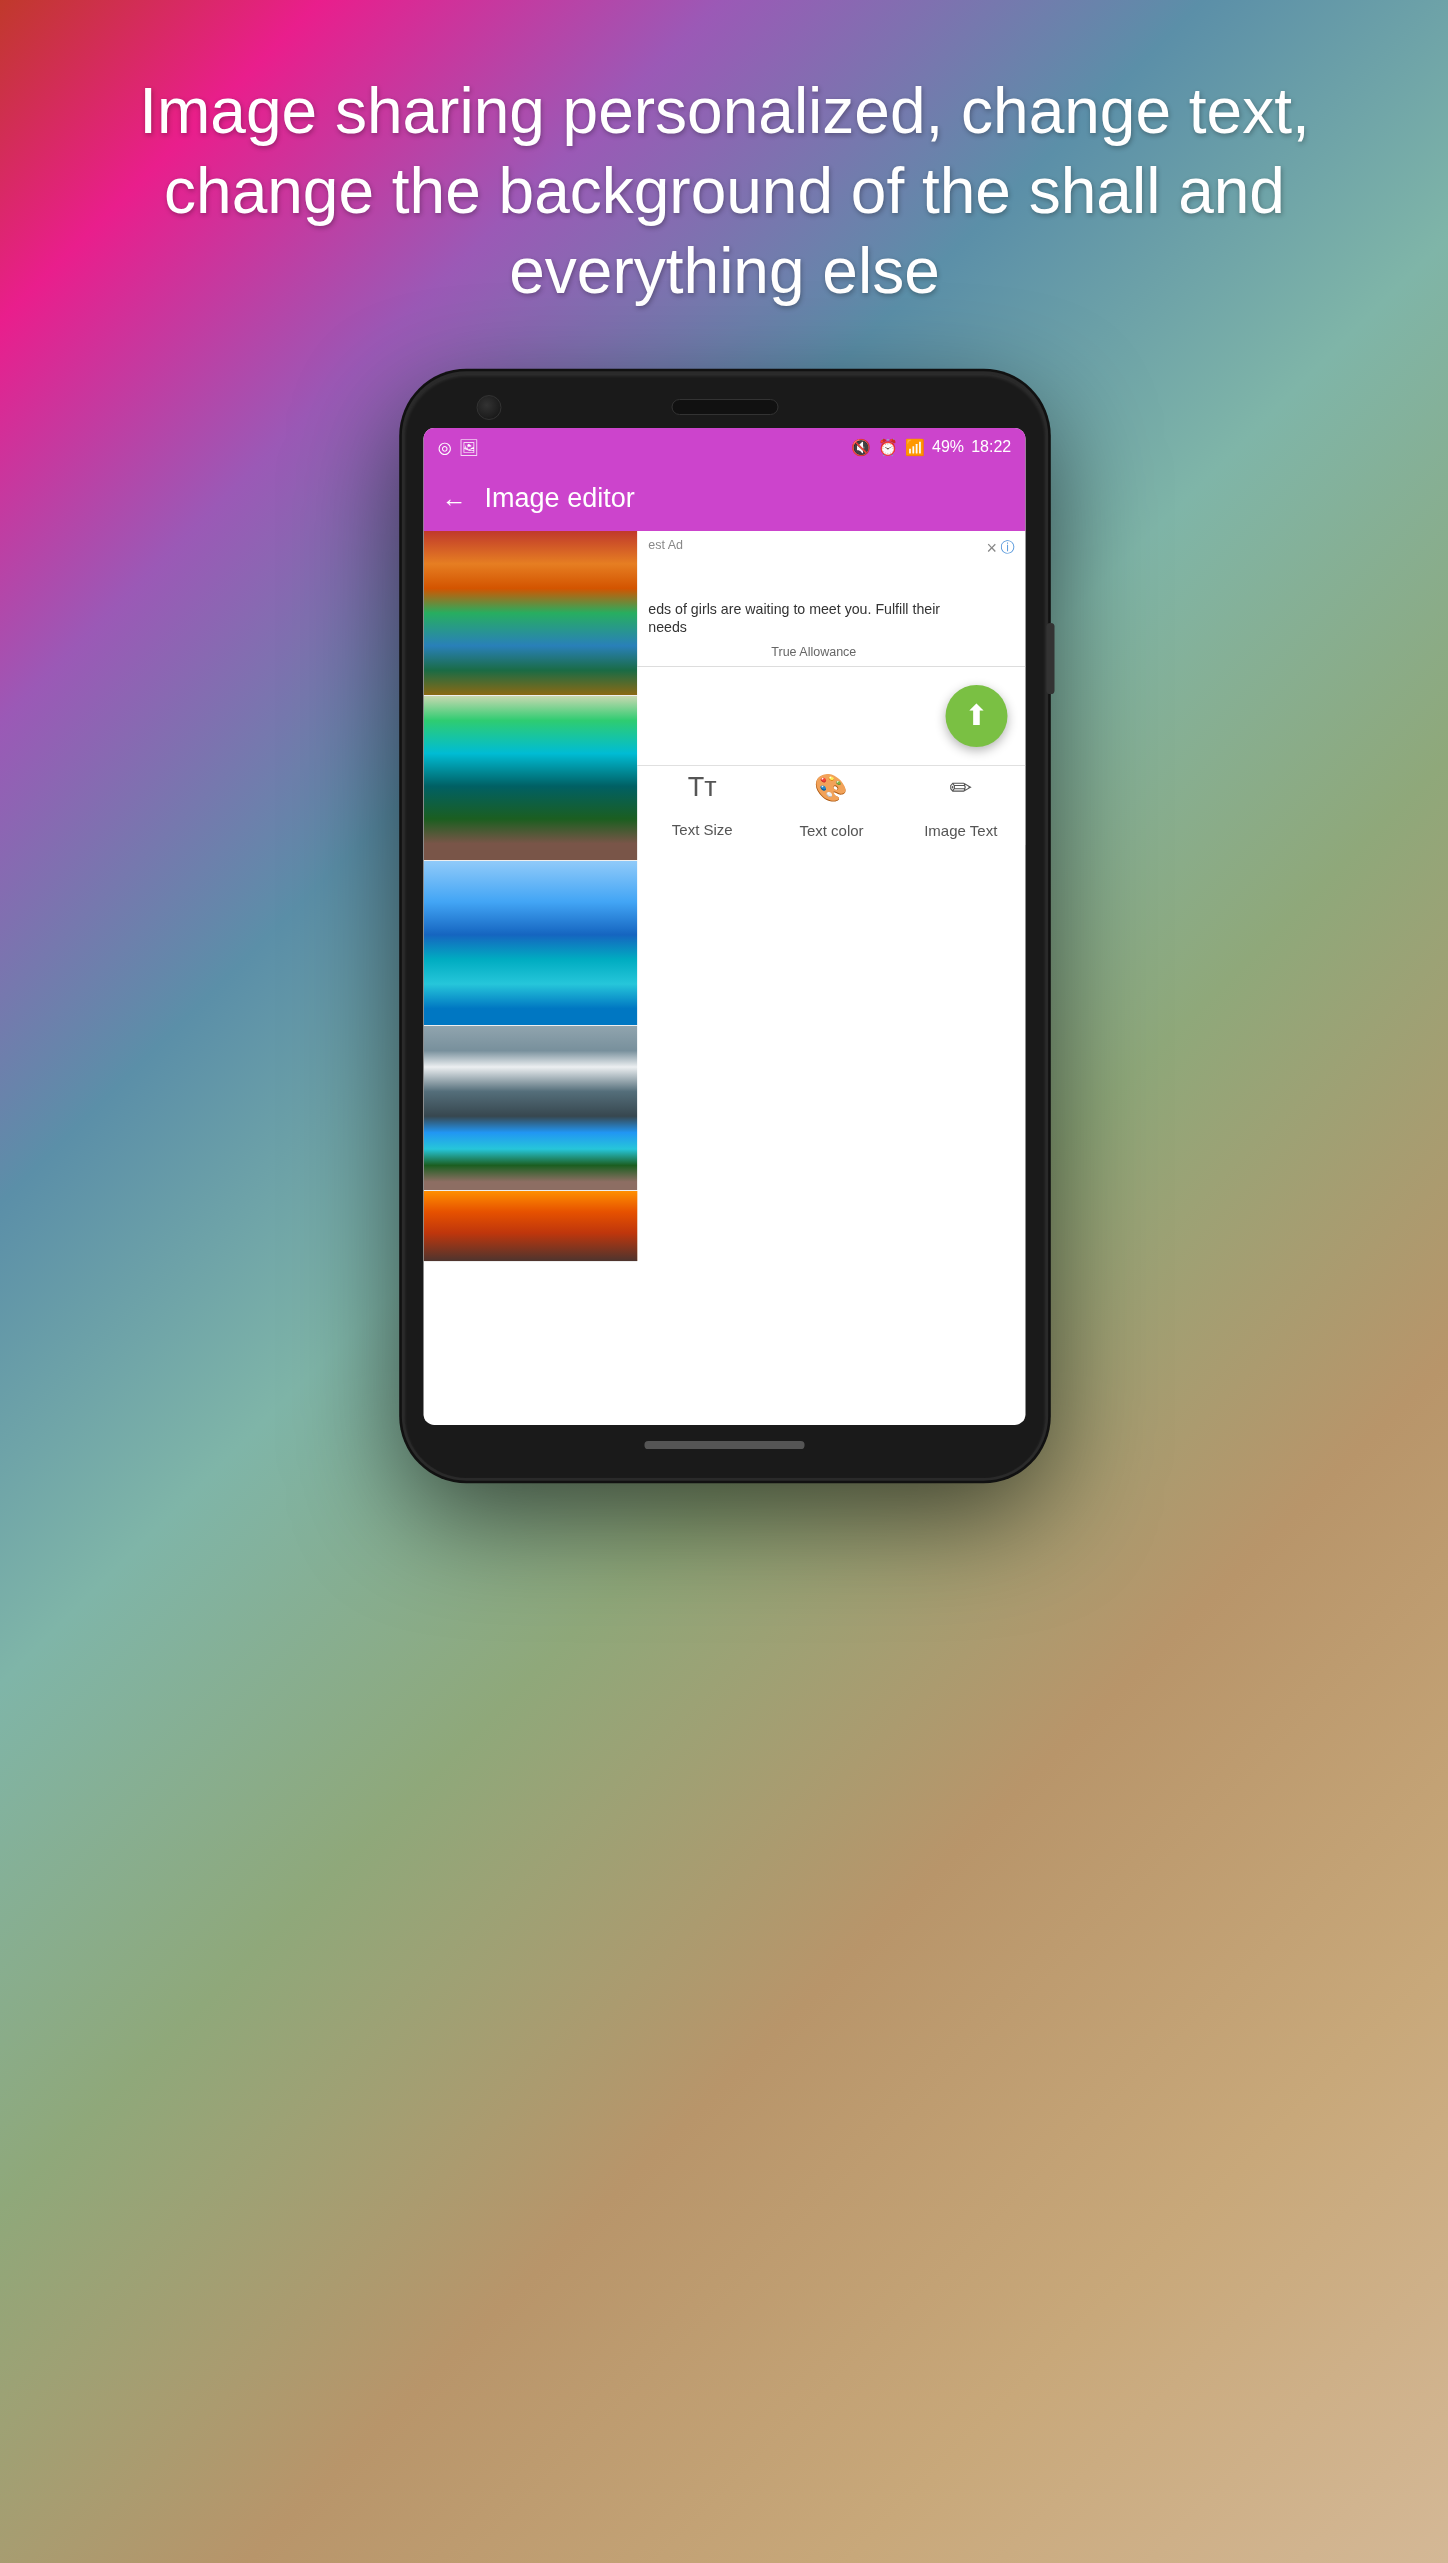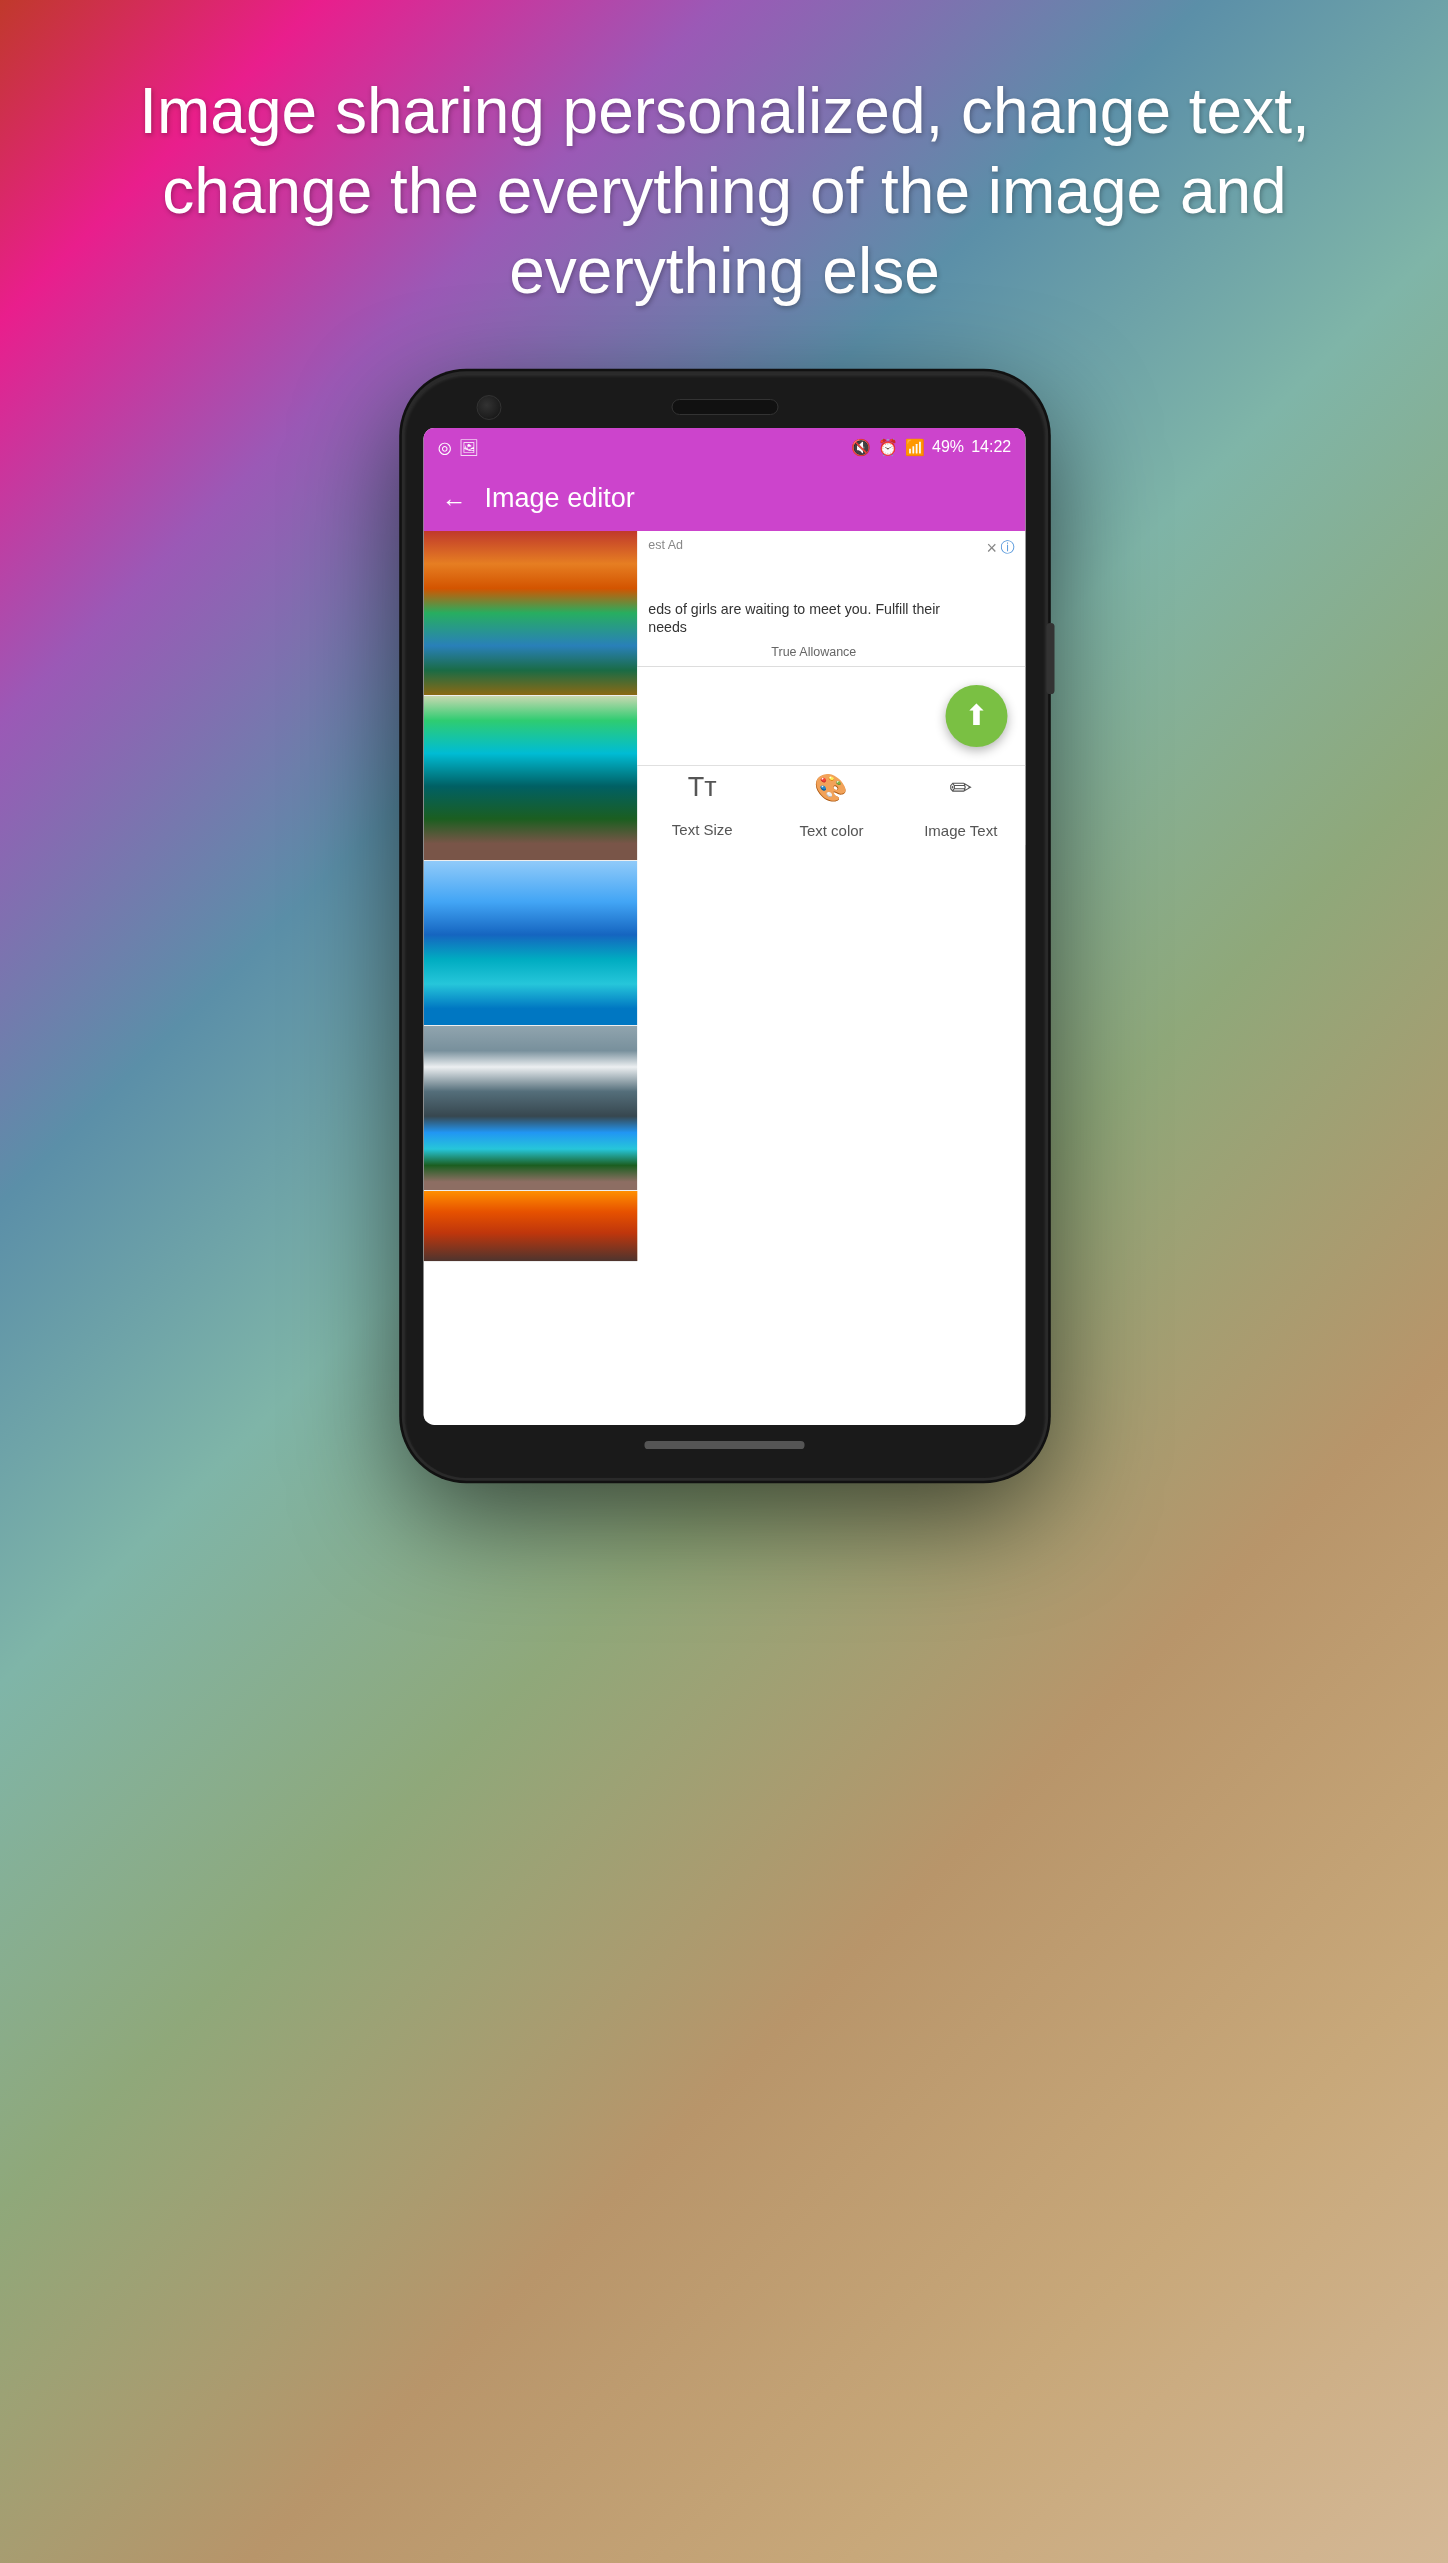--- a/index.html
+++ b/index.html
@@ -366,21 +366,21 @@
       height: 71px;
       background: #333;
       border-radius: 3.6px;
     }
   </style>
 </head>
 <body>
 
 <div class="bg"></div>
 
-<div class="headline">Image sharing personalized, change text, change the everything of the image and everything else</div>
+<div class="headline">Image sharing personalized, change text, change the background of the shall and everything else</div>
 
 <div class="phone-wrap">
   <div class="phone-outer">
 
     <div class="phone-top-bar">
       <div class="camera"></div>
       <div class="speaker"></div>
     </div>
 
     <div class="side-btn-right"></div>
@@ -390,21 +390,21 @@
       <div class="status-bar">
         <div class="status-left">
           <span>◎</span>
           <span>🖼</span>
         </div>
         <div class="status-right">
           <span>🔇</span>
           <span>⏰</span>
           <span>📶</span>
           <span>49%</span>
-          <span>14:22</span>
+          <span>18:22</span>
         </div>
       </div>
 
       <div class="app-bar">
         <span class="app-bar-back">←</span>
         <span class="app-bar-title">Image editor</span>
       </div>
 
       <div class="content-area">
 

